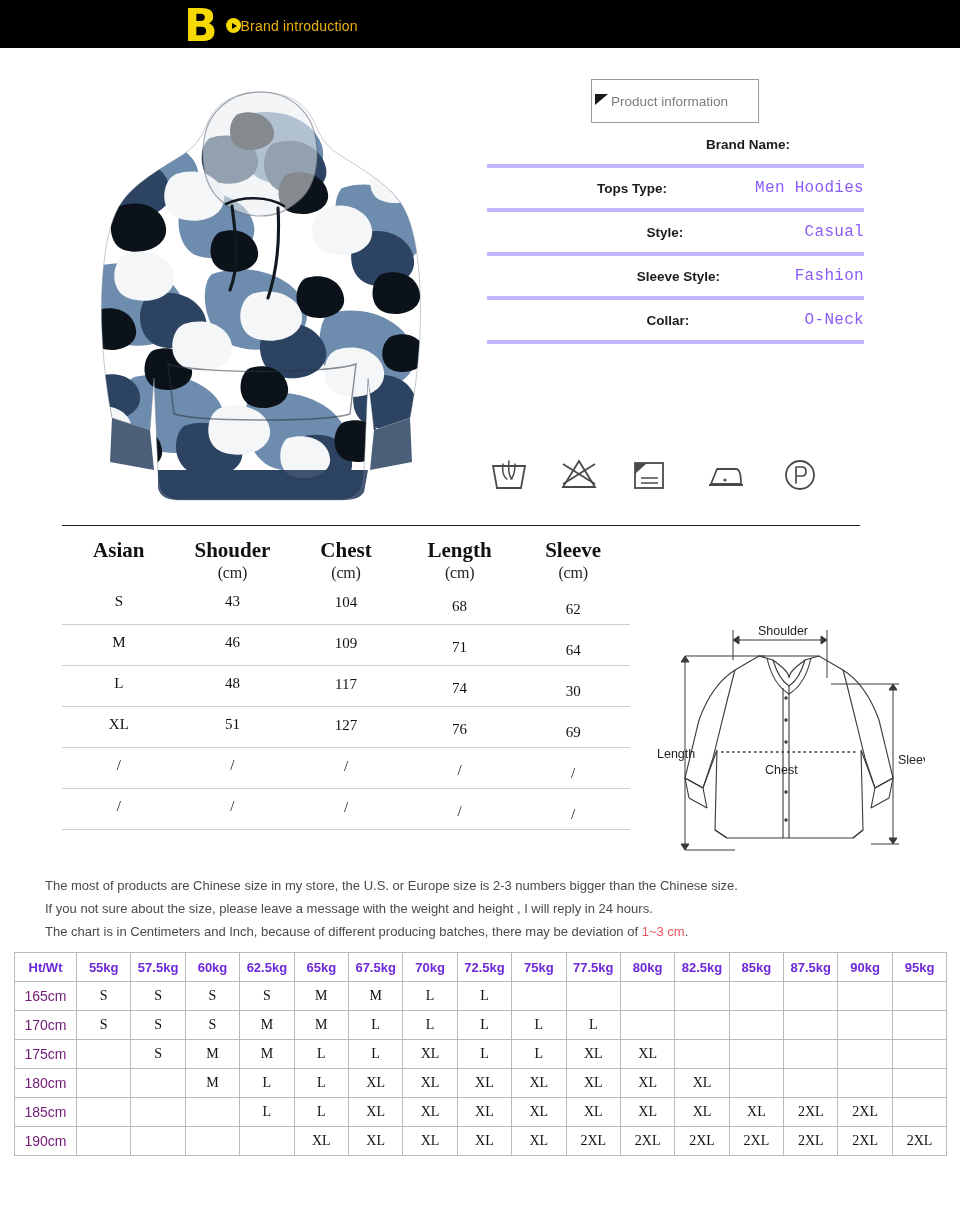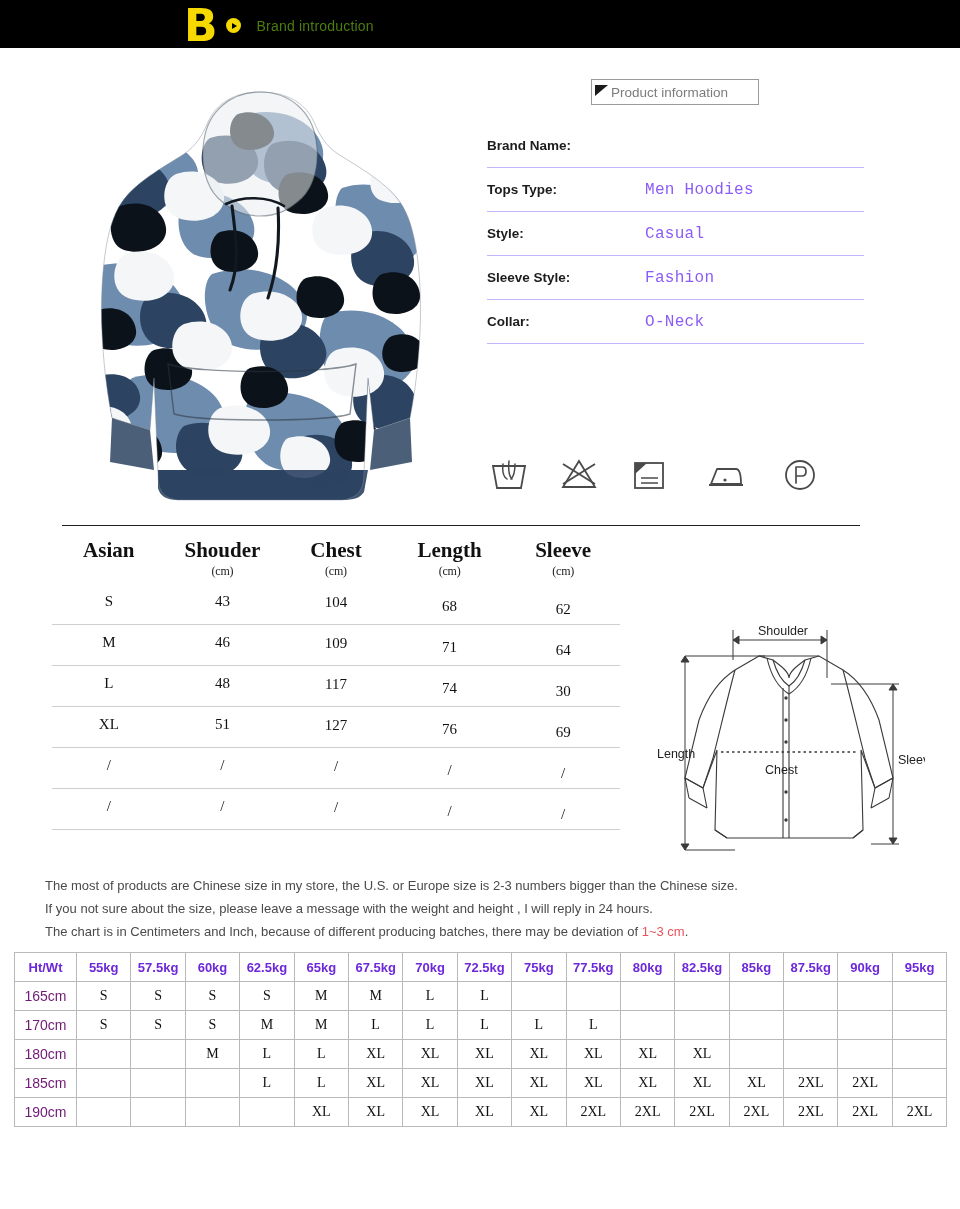--- a/index.html
+++ b/index.html
@@ -25,49 +25,50 @@
     width:15px; height:15px; border-radius:50%;
     background:#f5d900; margin-left:9px; margin-top:3px;
     display:flex; align-items:center; justify-content:center;
   }
   .logo-play i {
     width:0; height:0; border-left:5px solid #000;
     border-top:3.5px solid transparent; border-bottom:3.5px solid transparent;
     margin-left:2px;
   }
   .header-title {
-    margin-left:16px; color:#4d7c0f; font-size:14px; margin-top:3px;
+    margin-left:0; color:#eab308; font-size:14px; margin-top:3px;
     font-family:"Liberation Sans", sans-serif; letter-spacing:.2px;
   }
 
   
   .photo { position:absolute; left:92px; top:78px; width:340px; height:442px; }
   .camo-wrap { position:absolute; inset:0; }
   .camo-svg { width:100%; height:100%; display:block; }
 
   
   .info-badge {
-    position:absolute; left:591px; top:79px; width:168px; height:26px;
+    position:absolute; left:591px; top:79px; width:168px; height:44px;
     border:1px solid #9a9a9a; display:flex; align-items:center;
   }
   .flag-tri {
     width:0; height:0; margin-left:7px;
     border-left:13px solid #1a1a1a; border-bottom:11px solid transparent;
     position:relative; top:-2px;
   }
   .info-badge span {
     font-size:13.5px; color:#7c7c7c; margin-left:3px;
     font-family:"Liberation Sans", sans-serif;
   }
 
   
   .spec { position:absolute; left:487px; top:124px; width:377px; }
   .spec-row {
     display:flex; align-items:center; height:44px;
-    border-bottom:1px solid #c4b5fd;
+    border-bottom:4px solid #c4b5fd;
+    justify-content:flex-end;
   }
   .spec-label {
     width:158px; font-size:13.5px; font-weight:bold; color:#1c1c1c;
     font-family:"Liberation Sans", sans-serif;
   }
   .spec-value {
     font-family:"Liberation Mono", monospace; font-size:16px; color:#8b5cf6;
     letter-spacing:.3px;
   }
 
@@ -75,29 +76,29 @@
   .care { position:absolute; left:487px; top:452px; width:360px; height:52px; }
   .care svg { position:absolute; top:0; }
 
   
   .divider {
     position:absolute; left:62px; top:525px; width:798px; height:0;
     border-top:1.6px solid #1f1f1f;
   }
 
   
-  .size-table { position:absolute; left:52px; top:538px; width:568px; }
+  .size-table { position:absolute; left:62px; top:538px; width:568px; }
   .size-head { display:flex; height:46px; }
   .size-head .cell {
     flex:1; text-align:center;
     font-family:"Liberation Serif", serif; font-weight:bold;
     font-size:21px; color:#111; position:relative;
   }
   .size-head .cell .unit {
-    display:block; font-weight:normal; font-size:12px; color:#222;
+    display:block; font-weight:normal; font-size:16px; color:#222;
     margin-top:1px; letter-spacing:-.2px;
   }
   .size-row {
     display:flex; height:41px; align-items:center;
     border-bottom:1px solid #cfcfcf;
   }
   .size-row.first { border-top:none; }
   .size-row .cell {
     flex:1; text-align:center;
     font-family:"Liberation Serif", serif; font-size:15px; color:#111;
@@ -526,20 +527,39 @@
             <td>L</td>
             <td>L</td>
             <td></td>
             <td></td>
             <td></td>
             <td></td>
             <td></td>
             <td></td>
           </tr>
           <tr>
+            <td class="rowhead">175cm</td>
+            <td></td>
+            <td>S</td>
+            <td>M</td>
+            <td>M</td>
+            <td>L</td>
+            <td>L</td>
+            <td>XL</td>
+            <td>L</td>
+            <td>L</td>
+            <td>XL</td>
+            <td>XL</td>
+            <td></td>
+            <td></td>
+            <td></td>
+            <td></td>
+            <td></td>
+          </tr>
+          <tr>
             <td class="rowhead">180cm</td>
             <td></td>
             <td></td>
             <td>M</td>
             <td>L</td>
             <td>L</td>
             <td>XL</td>
             <td>XL</td>
             <td>XL</td>
             <td>XL</td>

